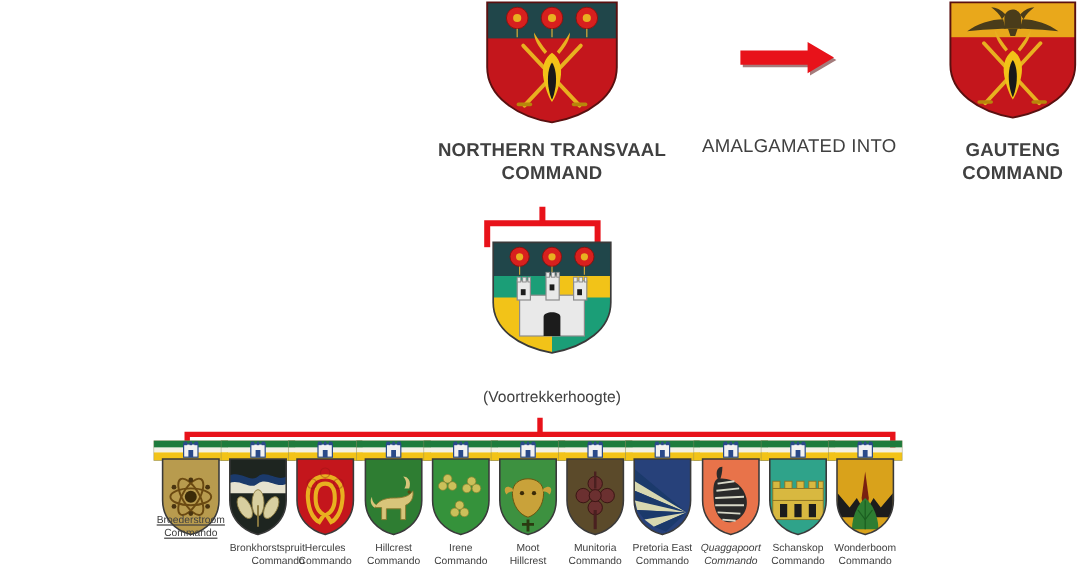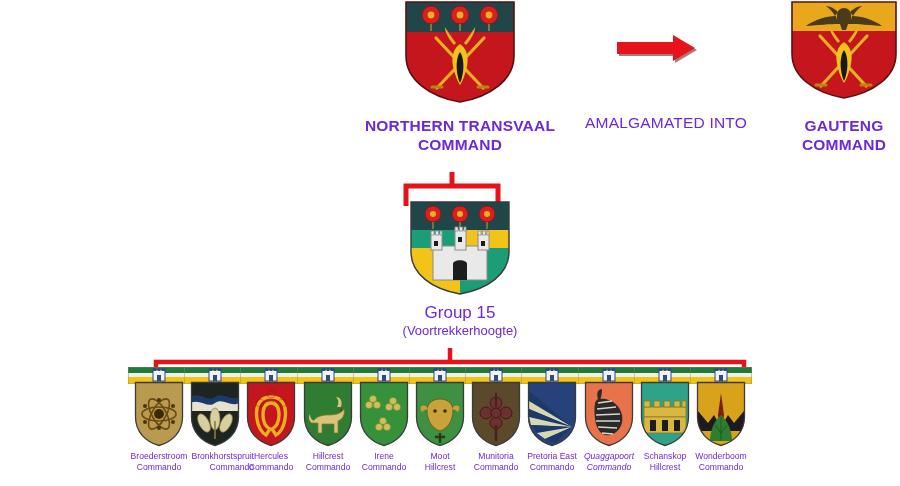--- a/index.html
+++ b/index.html
@@ -13,21 +13,21 @@
   .stage{position:absolute;inset:0;}
 
   
   .shield{position:absolute;}
   .shield svg{display:block;width:100%;height:100%;}
 
   
   .cap{
     position:absolute;
     text-align:center;
-    color:#6d28d9;
+    color:#404040;
     line-height:1.22;
     white-space:pre-line;
   }
   .cap.heading{
     font-weight:bold;
     font-size:15.5px;
     letter-spacing:.2px;
   }
   .cap.plain{
     font-weight:normal;
@@ -214,21 +214,20 @@
         <g fill="#1C1C1C">
           <rect x="25" y="41" width="4" height="5"></rect>
             <rect x="49" y="37" width="4" height="5"></rect>
             <rect x="72" y="41" width="4" height="5"></rect>
         </g>
       </g>
       <path d="M2,2 H100 V52 C100,74 79,89 51,94 C23,89 2,74 2,52 Z" fill="none" stroke="#3A3A3A" stroke-width="1.4"></path>
     </svg>
   </div>
 
-  <div class="cap group-title" style="left:380px;top:303px;width:160px;">Group 15</div>
   <div class="cap group-sub" style="left:380px;top:323px;width:160px;">(Voortrekkerhoogte)</div>
 
   <div class="bracket" style="left:152px;top:348px;width:596px;height:28px;">
     <svg viewBox="0 0 596 28" preserveAspectRatio="none">
       <path d="M4,26 L4,14 L592,14 L592,26" fill="none" stroke="#E8121A" stroke-width="4.5" stroke-linecap="square"></path>
       <line x1="298" y1="0" x2="298" y2="16" stroke="#E8121A" stroke-width="4.5"></line>
     </svg>
   </div>
 
   <div id="commando-row">
@@ -268,21 +267,21 @@
               <circle cx="25" cy="47" r="2"></circle>
           <circle cx="11" cy="25" r="2"></circle>
               <circle cx="39" cy="25" r="2"></circle>
           <circle cx="11" cy="41" r="2"></circle>
               <circle cx="39" cy="41" r="2"></circle>
         </g>
         </g>
         <path d="M1.5,1.5 H48.5 V36 C48.5,51 38,61 25,64.5 C12,61 1.5,51 1.5,36 Z" fill="none" stroke="#3A3A3A" stroke-width="1.3"></path>
       </svg>
       </div>
-      <div class="cap small" style="left: 120px; top: 451px; width: 78px;">Broederstroom
+      <div class="cap small" style="left: 120px; top: 428px; width: 78px; text-decoration: underline;">Broederstroom
 Commando</div>
       <div class="shield" style="left: 184px; top: 367px; width: 62px; height: 17px;">
       <svg viewBox="0 0 62 17" preserveAspectRatio="none">
         <rect x="0" y="0" width="62" height="6" fill="#1E7B3C"></rect>
         <rect x="0" y="6" width="62" height="4" fill="#F2F0E4"></rect>
         <rect x="0" y="10" width="62" height="7" fill="#F2C318"></rect>
         <g>
           <rect x="25" y="3" width="12" height="11" fill="#F2F2F2" stroke="#2A4A8A" stroke-width="1"></rect>
           <rect x="25" y="1" width="3" height="3" fill="#2A4A8A"></rect>
           <rect x="30" y="1" width="2" height="3" fill="#2A4A8A"></rect>
@@ -633,21 +632,21 @@
         <g fill="#1C1C1C">
           <rect x="10" y="39" width="6" height="11"></rect>
           <rect x="22" y="39" width="6" height="11"></rect>
           <rect x="34" y="39" width="6" height="11"></rect>
         </g>
         </g>
         <path d="M1.5,1.5 H48.5 V36 C48.5,51 38,61 25,64.5 C12,61 1.5,51 1.5,36 Z" fill="none" stroke="#3A3A3A" stroke-width="1.3"></path>
       </svg>
       </div>
       <div class="cap small" style="left: 626px; top: 451px; width: 78px;">Schanskop
-Hillcrest</div>
+Commando</div>
       <div class="shield" style="left: 690px; top: 367px; width: 62px; height: 17px;">
       <svg viewBox="0 0 62 17" preserveAspectRatio="none">
         <rect x="0" y="0" width="62" height="6" fill="#1E7B3C"></rect>
         <rect x="0" y="6" width="62" height="4" fill="#F2F0E4"></rect>
         <rect x="0" y="10" width="62" height="7" fill="#F2C318"></rect>
         <g>
           <rect x="25" y="3" width="12" height="11" fill="#F2F2F2" stroke="#2A4A8A" stroke-width="1"></rect>
           <rect x="25" y="1" width="3" height="3" fill="#2A4A8A"></rect>
           <rect x="30" y="1" width="2" height="3" fill="#2A4A8A"></rect>
           <rect x="34" y="1" width="3" height="3" fill="#2A4A8A"></rect>

